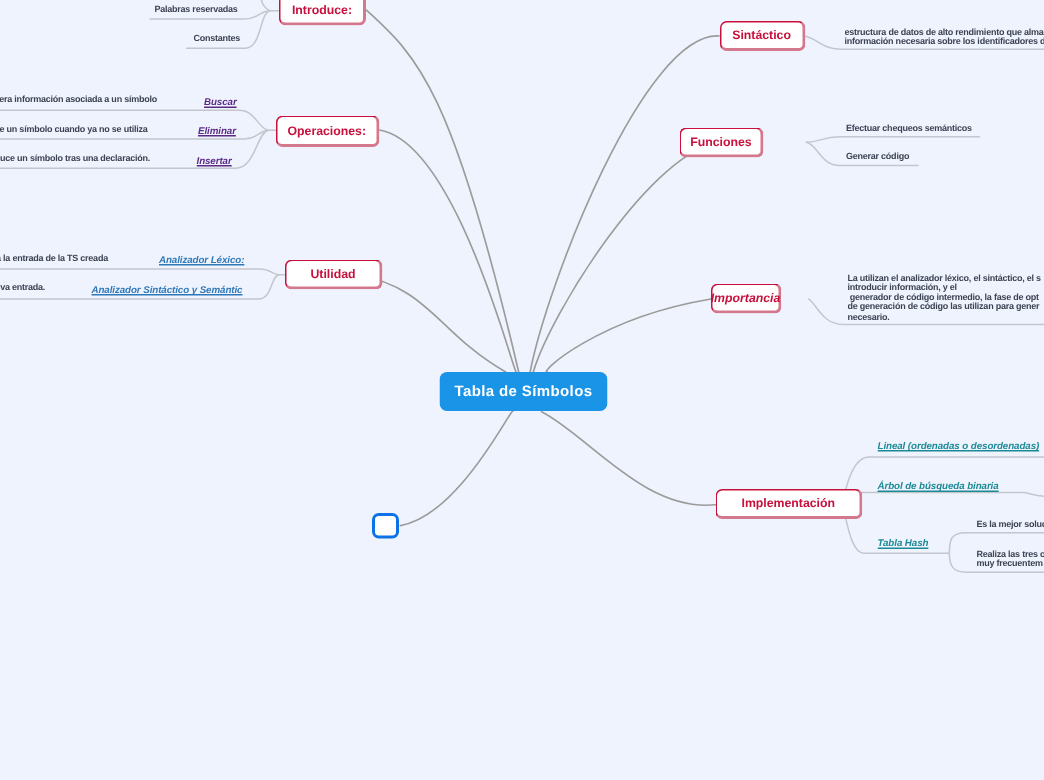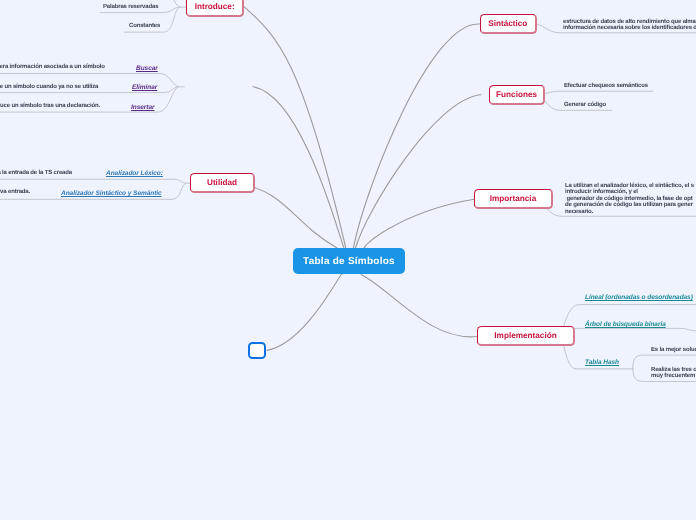--- a/index.html
+++ b/index.html
@@ -62,44 +62,47 @@
       <path d="M 172.7,-6 C 174,0 175,5 180,7.1" fill="none" stroke="#c3c6cd" stroke-width="1" stroke-linecap="round"></path>
     </svg>
 <div class="central" style="left: 292.5px; top: 248px; width: 112px; height: 26px; justify-content: center;">
       <span>Tabla de Símbolos</span>
     </div>
     <div class="node" style="left: 186px; top: -4.2px; width: 58.3px; height: 21px;">
       <span>Introduce:</span>
     </div>
     <div class="leaf l-dark" style="left: 102.8px; top: 3.75px;">Palabras reservadas</div>
     <div class="leaf l-dark" style="left: 128.6px; top: 22.9px;">Constantes</div>
+    <div class="node" style="left: 184.3px; top: 76.9px; width: 68.7px; height: 21.1px;">
+      <span>Operaciones:</span>
+    </div>
     <div class="leaf l-purple" style="left: 136.2px; top: 65.6px;">Buscar</div>
     <div class="leaf l-dark" style="left: -17.6px; top: 64.2px;">Recupera información asociada a un símbolo</div>
     <div class="leaf l-purple" style="left: 131.6px; top: 84.5px;">Eliminar</div>
     <div class="leaf l-dark" style="left: -19.8px; top: 83.9px;">Suprime un símbolo cuando ya no se utiliza</div>
     <div class="leaf l-purple" style="left: 131.4px; top: 104.5px;">Insertar</div>
     <div class="leaf l-dark" style="left: -16.1px; top: 102.7px;">Introduce un símbolo tras una declaración.</div>
     <div class="node" style="left: 189.6px; top: 173px; width: 65px; height: 19.8px;">
       <span>Utilidad</span>
     </div>
     <div class="leaf l-blue" style="left: 105.9px; top: 171.3px;">Analizador Léxico:</div>
     <div class="leaf l-dark" style="left: -18.6px; top: 169.6px;">Realiza la entrada de la TS creada</div>
     <div class="leaf l-blue" style="left: 60.9px; top: 190.5px;">Analizador Sintáctico y Semántic</div>
     <div class="leaf l-dark" style="left: -35.6px; top: 189.2px;">Crea una nueva entrada.</div>
     <div class="node" style="left: 479.5px; top: 13.9px; width: 56.5px; height: 20.3px;">
       <span>Sintáctico</span>
     </div>
     <div class="leaf l-dark" style="left: 562.6px; top: 19.2px;">estructura de datos de alto rendimiento que almacena la
 información necesaria sobre los identificadores d</div>
-    <div class="node" style="left: 489px; top: 84.8px; width: 56.2px; height: 20.1px;">
+    <div class="node" style="left: 453px; top: 84.8px; width: 56.2px; height: 20.1px;">
       <span>Funciones</span>
     </div>
     <div class="leaf l-dark" style="left: 564.2px; top: 82.8px;">Efectuar chequeos semánticos</div>
     <div class="leaf l-dark" style="left: 564px; top: 102.1px;">Generar código</div>
-    <div class="node" style="left: 473.8px; top: 188.9px; width: 79px; height: 20.4px;">
+    <div class="node" style="left: 473.8px; top: 188.9px; width: 47px; height: 20.4px; font-style: italic;">
       <span>Importancia</span>
     </div>
     <div class="leaf l-dark" style="left: 565.3px; top: 183.1px;">La utilizan el analizador léxico, el sintáctico, el s
 introducir información, y el
  generador de código intermedio, la fase de opt
 de generación de código las utilizan para gener
 necesario.</div>
     <div class="node" style="left: 477.4px; top: 326.3px; width: 98px; height: 20.3px;">
       <span>Implementación</span>
     </div>

